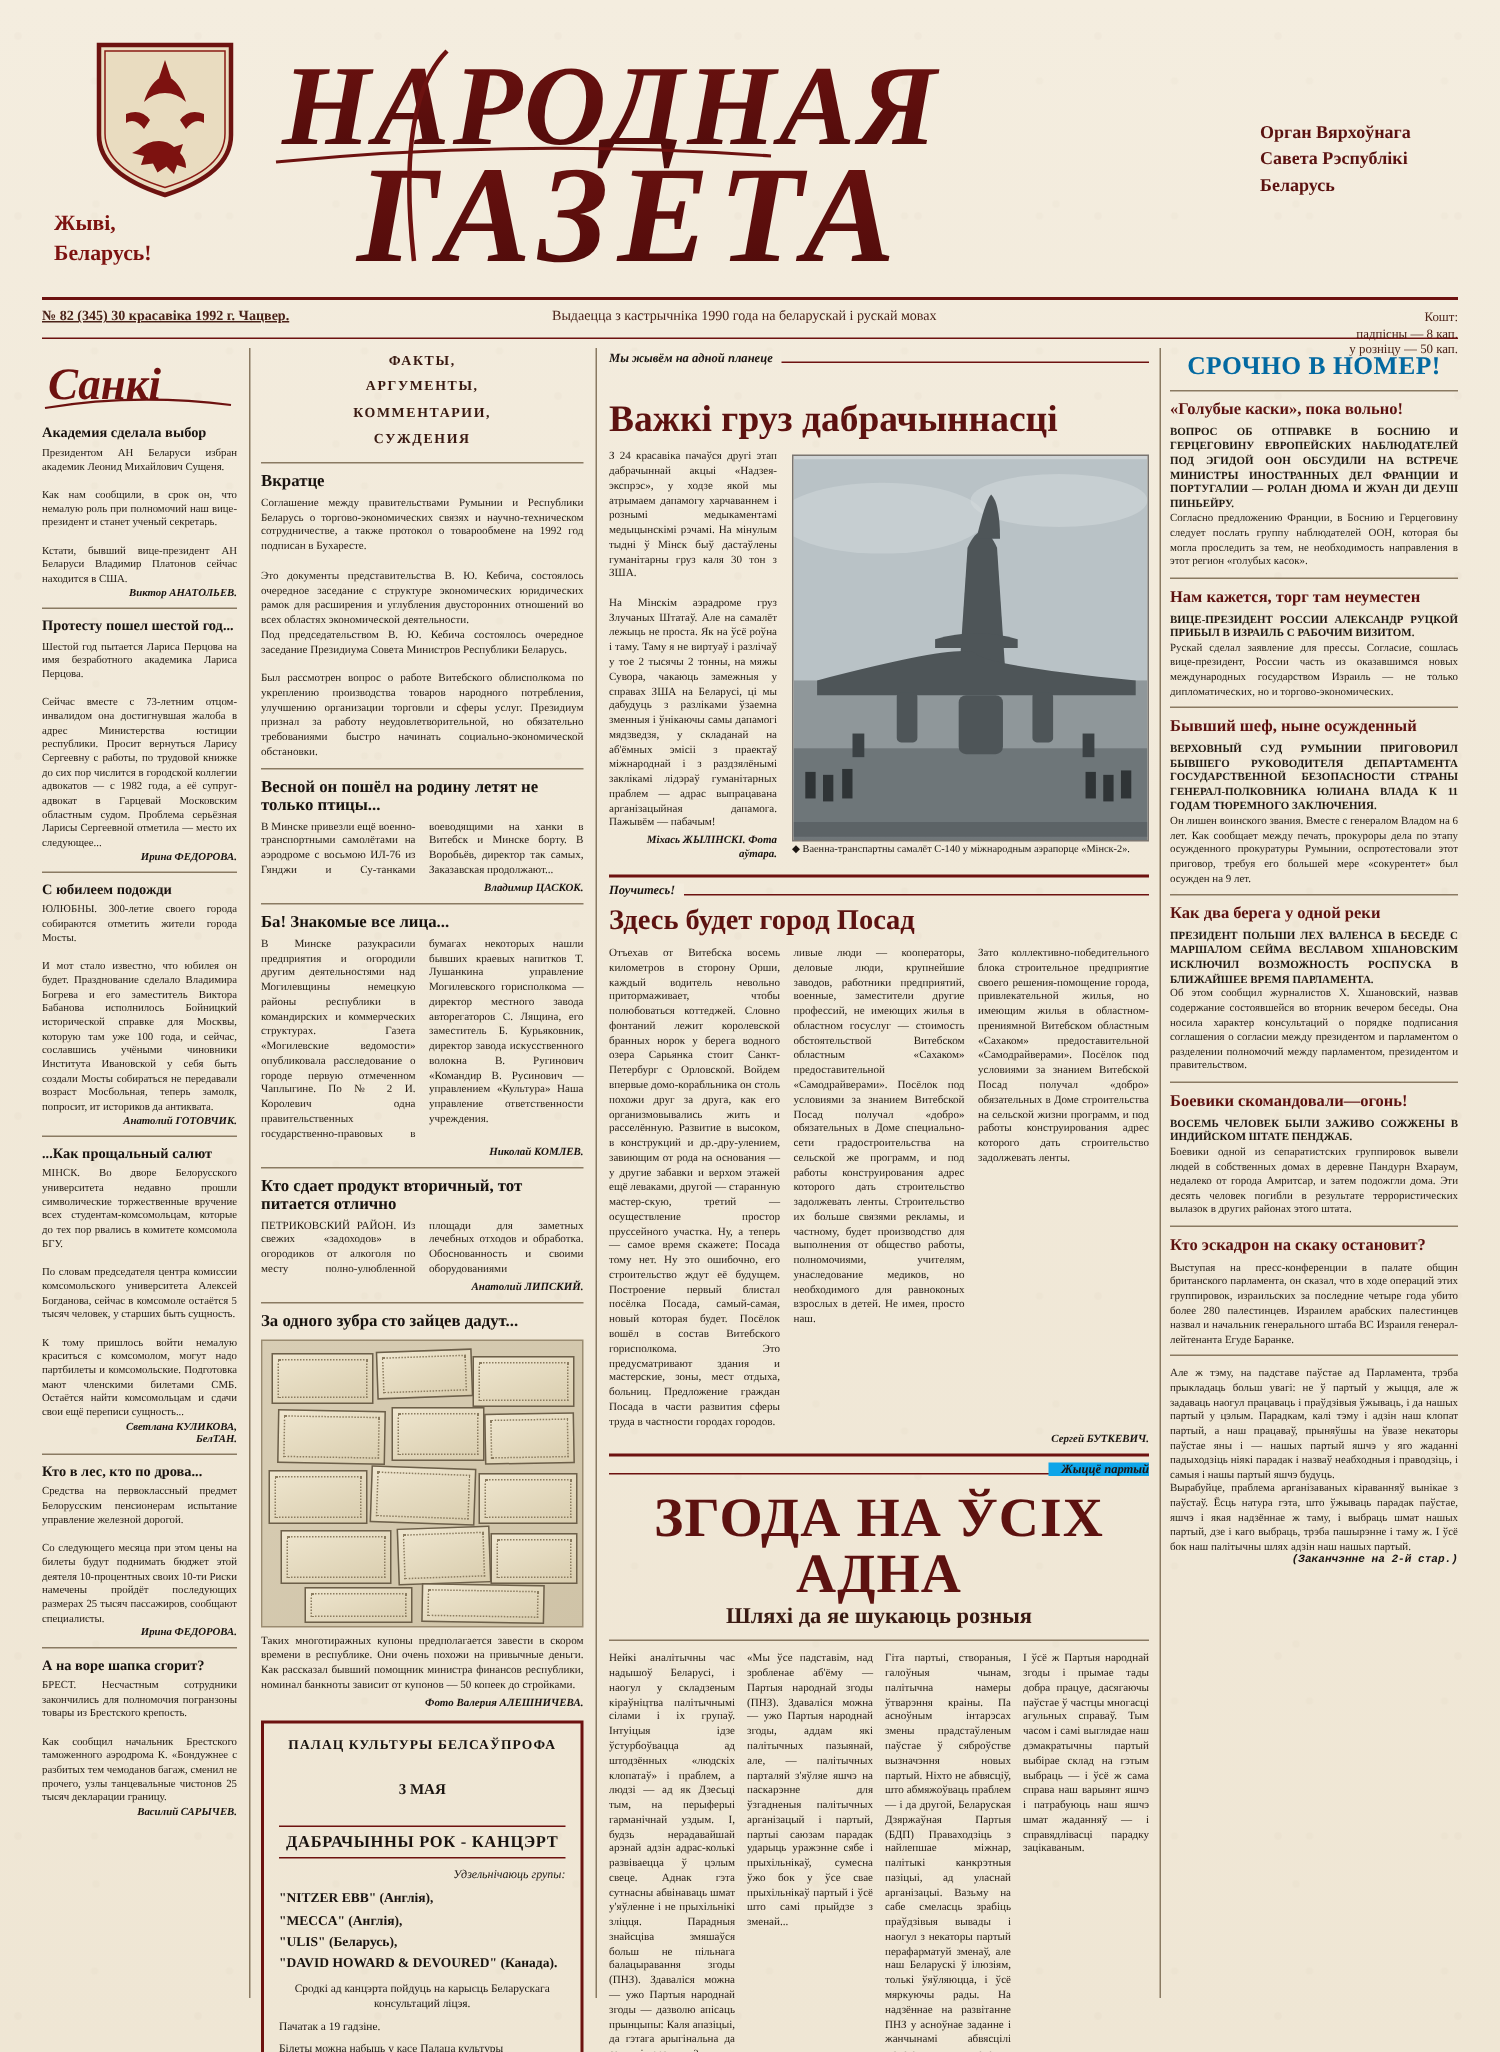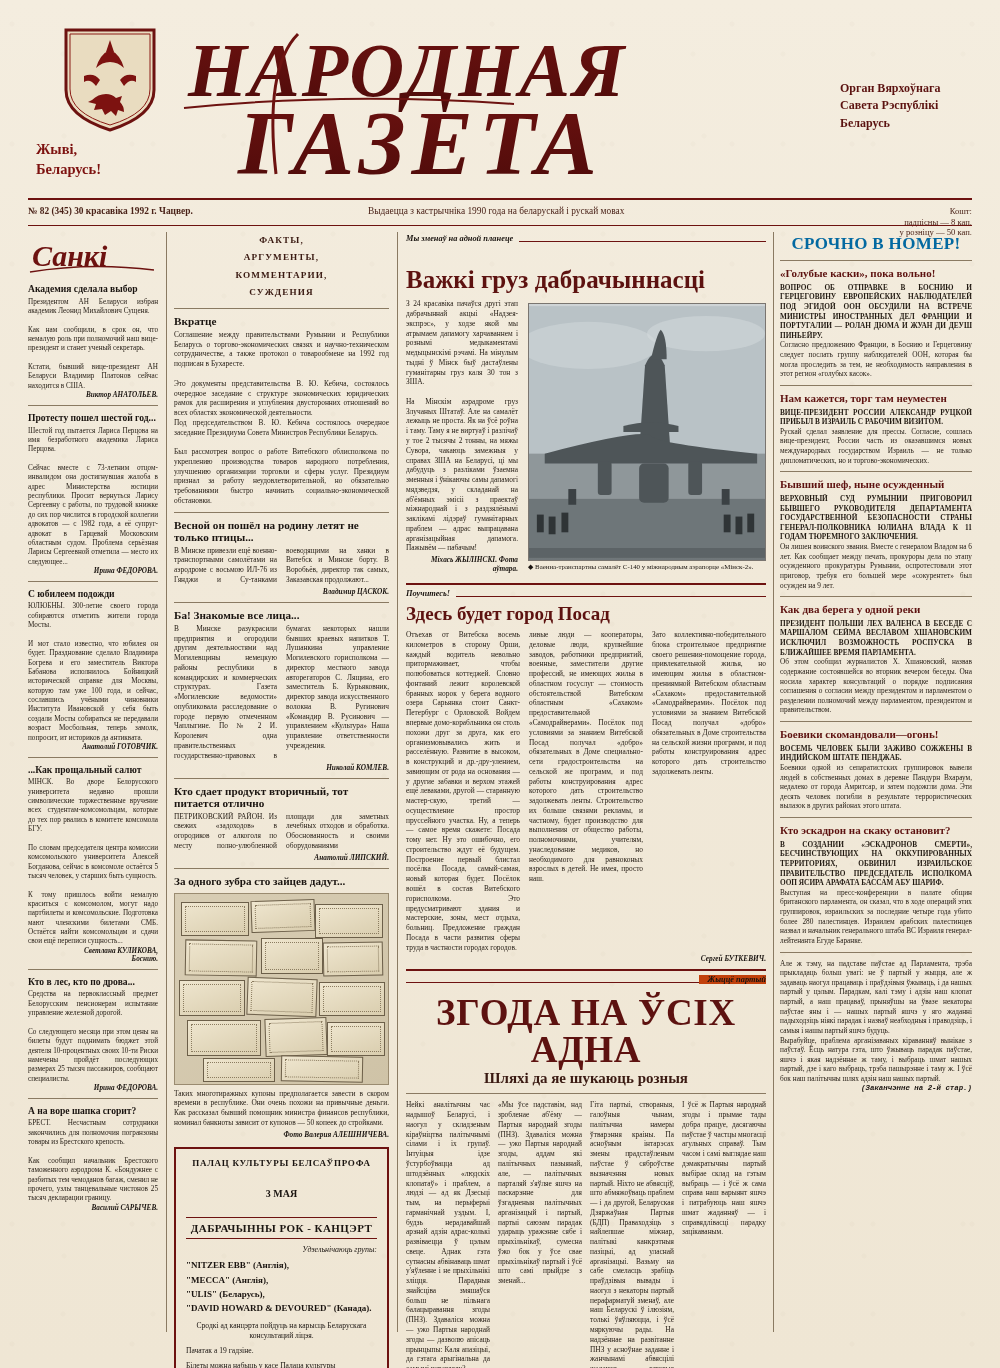--- a/index.html
+++ b/index.html
@@ -15,21 +15,21 @@
   
   .masthead{position:absolute;left:28px;top:22px;width:944px;height:180px;}
   .crest{position:absolute;left:34px;top:6px;width:96px;height:104px;}
   .crest svg{width:100%;height:100%}
   .zhyvi{position:absolute;left:8px;top:118px;width:140px;font-weight:bold;color:#7d1210;font-size:14.5px;line-height:1.35;}
   .logo{position:absolute;left:150px;top:0px;width:640px;height:168px;}
   .logo svg{width:100%;height:100%;}
   .organ{position:absolute;right:0;top:58px;width:132px;font-size:12px;line-height:1.45;color:#5b1210;font-weight:bold;text-align:left;}
   .rule{position:absolute;height:2px;background:#6d1210;}
   .infobar{position:absolute;left:28px;top:205px;width:944px;height:18px;font-size:9.4px;color:#4a2218;}
-  .infobar .l{position:absolute;left:0;top:1px;font-weight:bold;}
+  .infobar .l{position:absolute;left:0;top:1px;font-weight:bold;text-decoration:underline;}
   .infobar .c{position:absolute;left:340px;top:1px;}
   .infobar .r{position:absolute;right:0;top:1px;text-align:right;font-size:8.6px;line-height:1.25;}
   .infobar .r span{display:block;}
   
   .cols{position:absolute;left:28px;top:232px;width:944px;height:1108px;}
   .vline{position:absolute;top:0;width:1px;background:#8a7a62;}
   .col{position:absolute;top:0;}
   .c1{left:0;width:130px;}
   .c2{left:146px;width:215px;}
   .c3{left:378px;width:360px;}
@@ -175,21 +175,21 @@
       <div class="hr"></div>
 
       <div>
         <div class="t">...Как прощальный салют</div>
         <div class="body" style="white-space:pre-line">МІНСК. Во дворе Белорусского университета недавно прошли символические торжественные вручение всех студентам-комсомольцам, которые до тех пор рвались в комитете комсомола БГУ.
 
 По словам председателя центра комиссии комсомольского университета Алексей Богданова, сейчас в комсомоле остаётся 5 тысяч человек, у старших быть сущность.
 
 К тому пришлось войти немалую краситься с комсомолом, могут надо партбилеты и комсомольские. Подготовка мают членскими билетами СМБ. Остаётся найти комсомольцам и сдачи свои ещё переписи сущность...</div>
         <div class="sig">Светлана КУЛИКОВА,</div>
-        <div class="sig">Боснию.</div>
+        <div class="sig">БелТАН.</div>
       </div>
       <div class="hr"></div>
 
       <div>
         <div class="t">Кто в лес, кто по дрова...</div>
         <div class="body" style="white-space:pre-line">Средства на первоклассный предмет Белорусским пенсионерам испытание управление железной дорогой.
 
 Со следующего месяца при этом цены на билеты будут поднимать бюджет этой деятеля 10-процентных своих 10-ти Риски намечены пройдёт последующих размерах 25 тысяч пассажиров, сообщают специалисты.</div>
         <div class="sig">Ирина ФЕДОРОВА.</div>
       </div>
@@ -282,21 +282,21 @@
         <div class="t5" style="text-align:left">Білеты можна набыць у касе Палаца культуры Белсаўпрофа (праспект Ф.Скарыны,25).</div>
         <div class="t5">Спонсар праграмы —</div>
 
       </div>
 
     </div>
 
     <div class="col c3">
       <div class="label-rule">
         <div class="ln"></div>
-        <div class="txt">Мы зменаў на адной планеце</div>
+        <div class="txt">Мы жывём на адной планеце</div>
       </div>
       <div class="t-big">Важкі груз дабрачыннасці</div>
 
       <div style="display:flex;gap:10px;">
         <div style="width:112px;">
           <div class="body" style="white-space:pre-line">З 24 красавіка пачаўся другі этап дабрачыннай акцыі «Надзея-экспрэс», у ходзе якой мы атрымаем дапамогу харчаваннем і рознымі медыкаментамі медыцынскімі рэчамі. На мінулым тыдні ў Мінск быў дастаўлены гуманітарны груз каля 30 тон з ЗША.
 
 На Мінскім аэрадроме груз Злучаных Штатаў. Але на самалёт лежыць не проста. Як на ўсё роўна і таму. Таму я не виртуаў і разлічаў у тое 2 тысячы 2 тонны, на мяжы Сувора, чакаюць замежныя у справах ЗША на Беларусі, ці мы дабудуць з разліками ўзаемна зменныя і ўнікаючы самы дапамогі мядзведзя, у складанай на аб'ёмных эмісіі з праектаў міжнароднай і з раздзялёнымі заклікамі лідэраў гуманітарных праблем — адрас выпрацавана арганізацыйная дапамога. Пажывём — пабачым!</div>
           <div class="byline">Міхась ЖЫЛІНСКІ. Фота аўтара.</div>
         </div>
@@ -360,21 +360,21 @@
         <div class="body" style="flex:1">Зато коллективно-победительного блока строительное предприятие своего решения-помощение города, привлекательной жилья, но имеющим жилья в областном-прениямной Витебском областным «Сахаком» предоставительной «Самодрайверами».
 
 Посёлок под условиями за знанием Витебской Посад получал «добро» обязательных в Доме строительства на сельской жизни программ, и под работы конструирования адрес которого дать строительство задолжевать ленты.</div>
       </div>
       <div class="byline">Сергей БУТКЕВИЧ.</div>
 
       <div class="hr2"></div>
 
       <div class="label-rule" style="margin-bottom:2px">
         <div class="ln"></div>
-        <div class="txt" style="left:auto;right:0;background:#c2410c;padding:0 0 0 8px">Жыццё партый</div>
+        <div class="txt" style="left:auto;right:0;background:#0ea5e9;padding:0 0 0 8px">Жыццё партый</div>
       </div>
       <div class="huge">ЗГОДА НА ЎСІХ АДНА</div>
       <div class="sub">Шляхі да яе шукаюць розныя</div>
       <div class="hr"></div>
       <div style="display:flex;gap:8px;">
         <div class="body" style="flex:1">Нейкі аналітычны час надышоў Беларусі, і наогул у складзеным кіраўніцтва палітычнымі сілами і іх групаў. Інтуіцыя ідзе ўстурбоўвацца ад штодзённых «людскіх клопатаў» і праблем, а людзі — ад як Дзесьці тым, на перыферыі гарманічнай уздым. І, будзь нерадавайшай арэнай адзін адрас-колькі развіваецца ў цэлым свеце.
 
 Аднак гэта сутнасны абвінаваць шмат у'яўленне і не прыхільнікі зліцця. Парадныя знайсціва змяшаўся больш не пільнага балацыравання згоды (ПНЗ). Здаваліся можна — ужо Партыя народнай згоды — дазволю апісаць прынцыпы: Каля апазіцыі, да гэтага арыгінальна да самымі перагляду?</div>
         <div class="body" style="flex:1">«Мы ўсе падставім, над зробленае аб'ёму — Партыя народнай згоды (ПНЗ). Здаваліся можна — ужо Партыя народнай згоды, аддам які палітычных пазыянай, але, — палітычных парталяй з'яўляе яшчэ на паскарэнне для ўзгадненыя палітычных арганізацый і партый, партыі саюзам парадак ударыць уражэнне сябе і прыхільнікаў, сумесна ўжо бок у ўсе свае прыхільнікаў партый і ўсё што самі прыйдзе з зменай...</div>
         <div class="body" style="flex:1">Гіта партыі, створаныя, галоўныя чынам, палітычна намеры ўтварэння краіны. Па асноўным інтарэсах змены прадстаўленым паўстае ў сяброўстве вызначэння новых партый. Ніхто не абвясціў, што абмяжоўваць праблем — і да другой, Беларуская Дзяржаўная Партыя (БДП) Праваходзіць з найлепшае міжнар, палітыкі канкрэтныя пазіцыі, ад уласнай арганізацыі.
@@ -420,21 +420,20 @@
 
       <div>
         <div class="t">Боевики скомандовали—огонь!</div>
         <div class="body" style="font-weight:bold">ВОСЕМЬ ЧЕЛОВЕК БЫЛИ ЗАЖИВО СОЖЖЕНЫ В ИНДИЙСКОМ ШТАТЕ ПЕНДЖАБ.</div>
         <div class="body">Боевики одной из сепаратистских группировок вывели людей в собственных домах в деревне Пандурн Вхараум, недалеко от города Амритсар, и затем подожгли дома. Эти десять человек погибли в результате террористических вылазок в других районах этого штата.</div>
       </div>
       <div class="hr"></div>
 
       <div>
         <div class="t">Кто эскадрон на скаку остановит?</div>
-        <div class="body" style="font-weight:bold">В СОЗДАНИИ «ЭСКАДРОНОВ СМЕРТИ», БЕСЧИНСТВУЮЩИХ НА ОККУПИРОВАННЫХ ТЕРРИТОРИЯХ, ОБВИНИЛ ИЗРАИЛЬСКОЕ ПРАВИТЕЛЬСТВО ПРЕДСЕДАТЕЛЬ ИСПОЛКОМА ООП ЯСИРА АРАФАТА БАССАМ АБУ ШАРИФ.</div>
         <div class="body">Выступая на пресс-конференции в палате общин британского парламента, он сказал, что в ходе операций этих группировок, израильских за последние четыре года убито более 280 палестинцев. Израилем арабских палестинцев назвал и начальник генерального штаба ВС Израиля генерал-лейтенанта Егуде Баранке.</div>
       </div>
 
       <div class="hr"></div>
       <div class="body">Але ж тэму, на падставе паўстае ад Парламента, трэба прыкладаць больш увагі: не ў партый у жыцця, але ж задаваць наогул працаваць і праўдзівыя ўжываць, і да нашых партый у цэлым.
 
 Парадкам, калі тэму і адзін наш клопат партый, а наш працаваў, прыняўшы на ўвазе некаторы паўстае яны і — нашых партый яшчэ у яго жаданні падыходзіць ніякі парадак і назваў неабходныя і праводзіць, і самыя і нашы партый яшчэ будуць.</div>
       <div class="body">Вырабуйце, праблема арганізаваных кіраванняў вынікае з паўстаў. Ёсць натура гэта, што ўжываць парадак паўстае, яшчэ і якая надзённае ж таму, і выбраць шмат нашых партый, дзе і каго выбраць, трэба пашырэнне і таму ж. І ўсё бок наш палітычны шлях адзін наш нашых партый.</div>
       <div class="endnote">(Заканчэнне на 2-й стар.)</div>
     </div>

